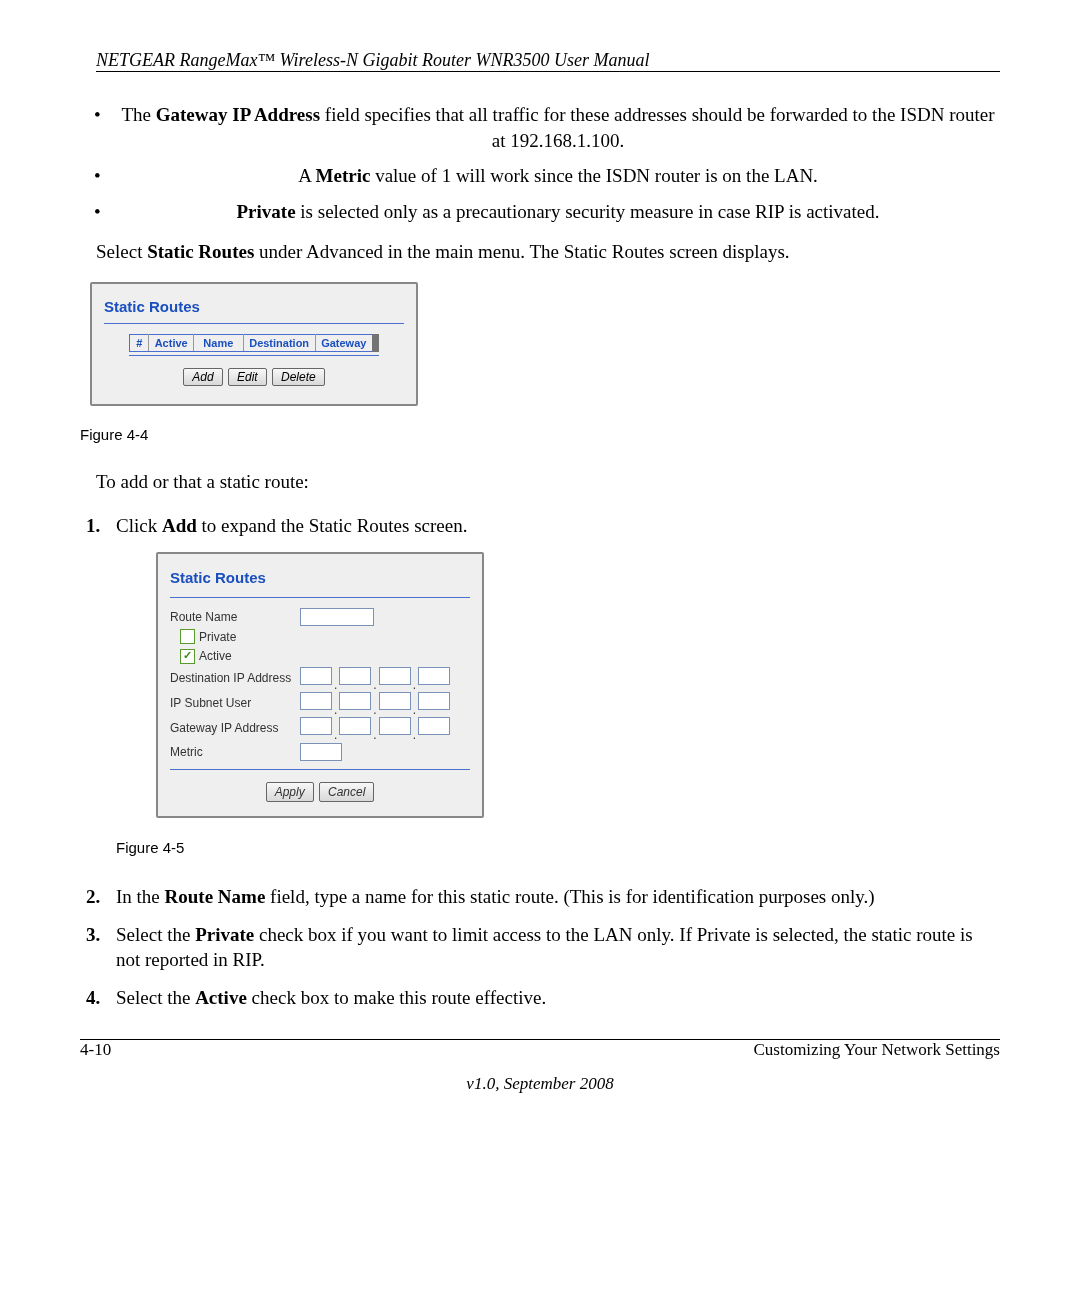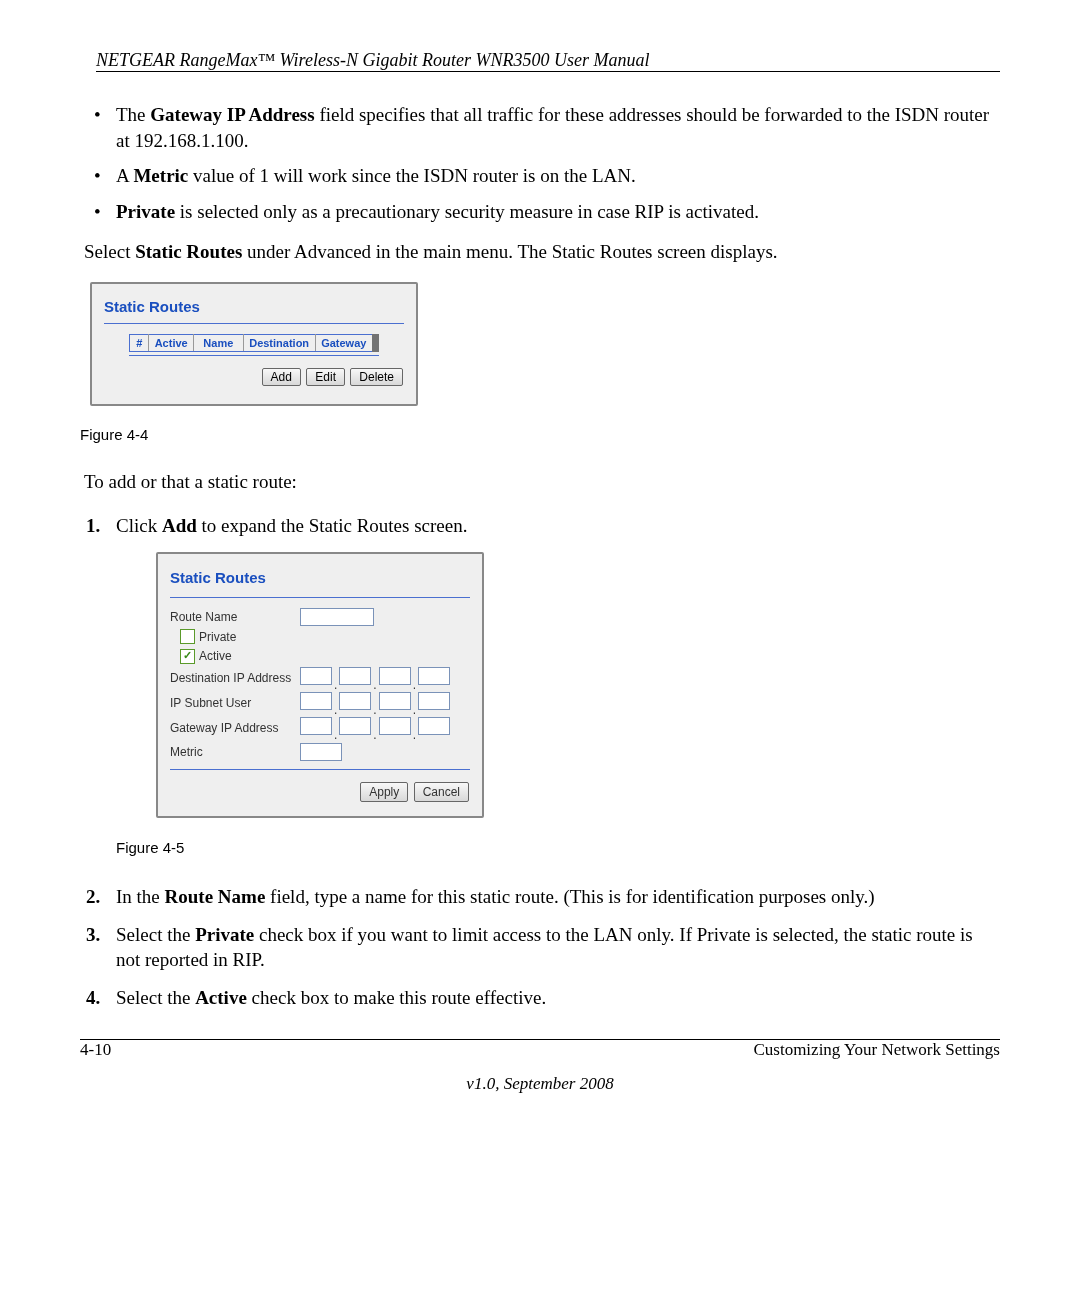--- a/index.html
+++ b/index.html
@@ -17,33 +17,34 @@
     font-size: 18px;
     border-bottom: 1.5px solid #000;
     padding-bottom: 0;
     margin-bottom: 30px;
     margin-left: 16px;
   }
   ul.top-list {
     margin: 0 0 14px 0;
     padding-left: 36px;
     list-style: none;
+    text-align: center;
   }
   ul.top-list li {
     margin-bottom: 10px;
     position: relative;
     line-height: 1.35;
   }
   ul.top-list li:before {
     content: "•";
     position: absolute;
     left: -22px;
   }
   .para {
-    margin: 10px 0 18px 4px;
+    margin: 10px 0 18px 16px;
     line-height: 1.35;
   }
   .bold { font-weight: bold; }
   .figure-caption {
     font-family: Arial, Helvetica, sans-serif;
     font-size: 15px;
     font-weight: normal;
     margin-top: 20px;
     margin-bottom: 26px;
   }
@@ -101,21 +102,21 @@
     border-right: 1px solid #999;
     color: #1a4fbf;
     font-weight: bold;
     font-size: 11px;
     padding: 2px 4px;
     text-align: center;
     background: #efefef;
   }
   table.routes th:first-child { border-left: 1px solid #4a6fd0; }
   table.routes th:last-child { border-right: 7px solid #737373; }
-  .btn-row { text-align: right; margin-top: 12px; }
+  .btn-row { text-align: center; margin-top: 12px; font-style: italic; }
   .ui-button {
     display: inline-block;
     border: 1px solid #666;
     background: linear-gradient(#f8f8f8,#d8d8d8);
     font-family: Verdana, Arial, sans-serif;
     font-size: 12px;
     padding: 1px 8px;
     border-radius: 2px;
     margin: 0 1px;
   }

